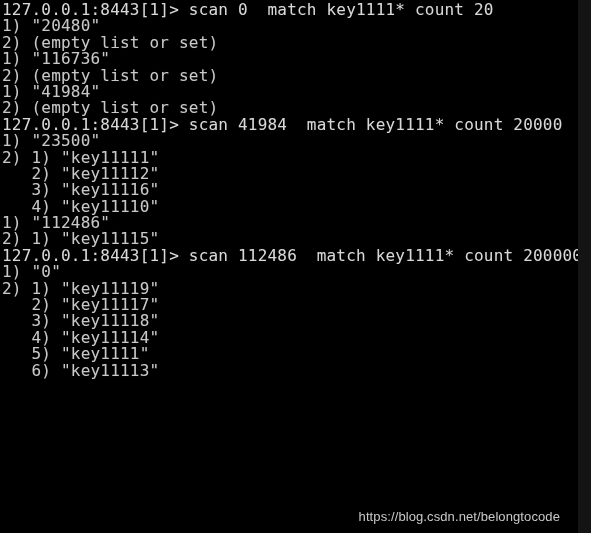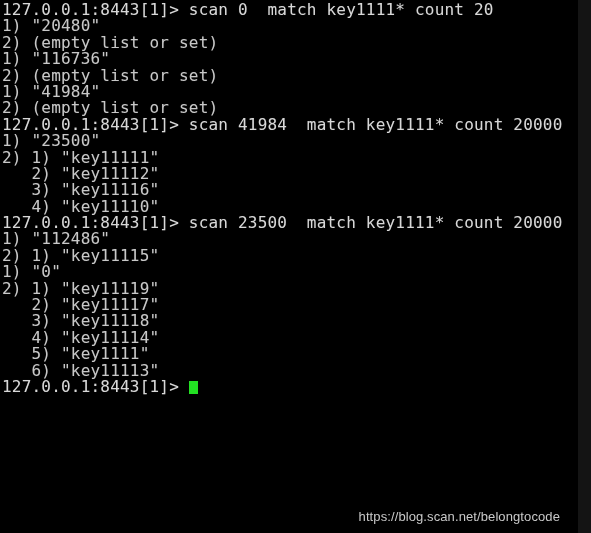--- a/index.html
+++ b/index.html
@@ -70,29 +70,28 @@
         <div class="line result">1) "116736"</div>
         <div class="line result">2) (empty list or set)</div>
         <div class="line result">1) "41984"</div>
         <div class="line result">2) (empty list or set)</div>
         <div class="line prompt-line">127.0.0.1:8443[1]&gt; scan 41984  match key1111* count 20000</div>
         <div class="line result">1) "23500"</div>
         <div class="line result">2) 1) "key11111"</div>
         <div class="line result">   2) "key11112"</div>
         <div class="line result">   3) "key11116"</div>
         <div class="line result">   4) "key11110"</div>
-        <div class="line prompt-line">127.0.0.1:8443[1]&gt; scan 23500  match key1111* count 20000</div>
         <div class="line result">1) "112486"</div>
         <div class="line result">2) 1) "key11115"</div>
+        <div class="line prompt-line">127.0.0.1:8443[1]&gt; scan 112486  match key1111* count 200000</div>
         <div class="line result">1) "0"</div>
         <div class="line result">2) 1) "key11119"</div>
         <div class="line result">   2) "key11117"</div>
         <div class="line result">   3) "key11118"</div>
         <div class="line result">   4) "key11114"</div>
         <div class="line result">   5) "key1111"</div>
         <div class="line result">   6) "key11113"</div>
       </div>
-    <div class="line prompt-line"><span>127.0.0.1:8443[1]&gt; </span><span class="cursor"></span></div>
   </div>
 
-  <div id="watermark">https://blog.scan.net/belongtocode</div>
+  <div id="watermark">https://blog.csdn.net/belongtocode</div>
 
 </div>
 
 </body></html>

